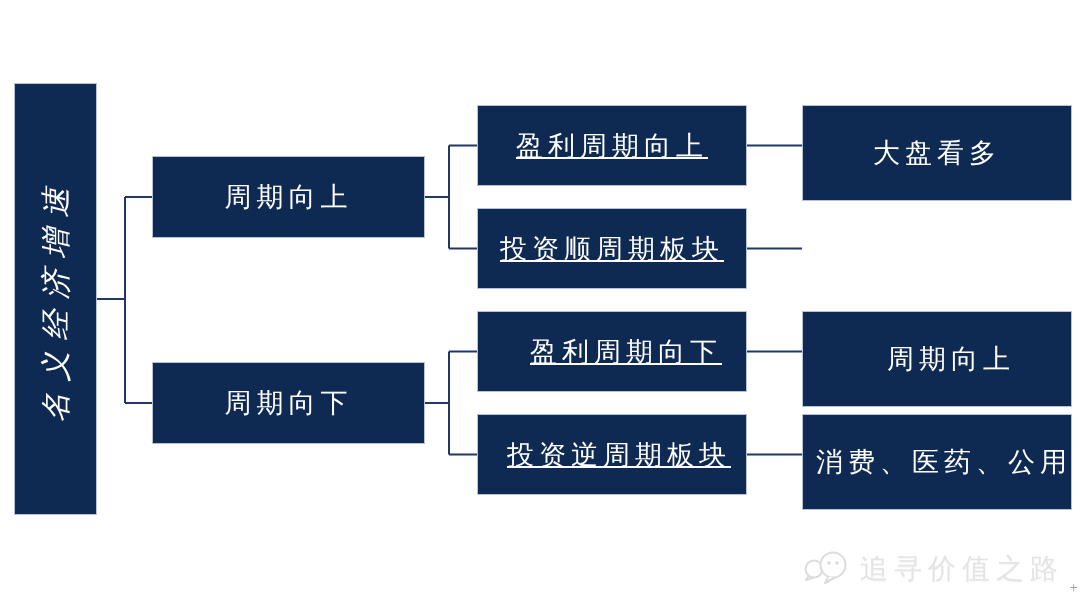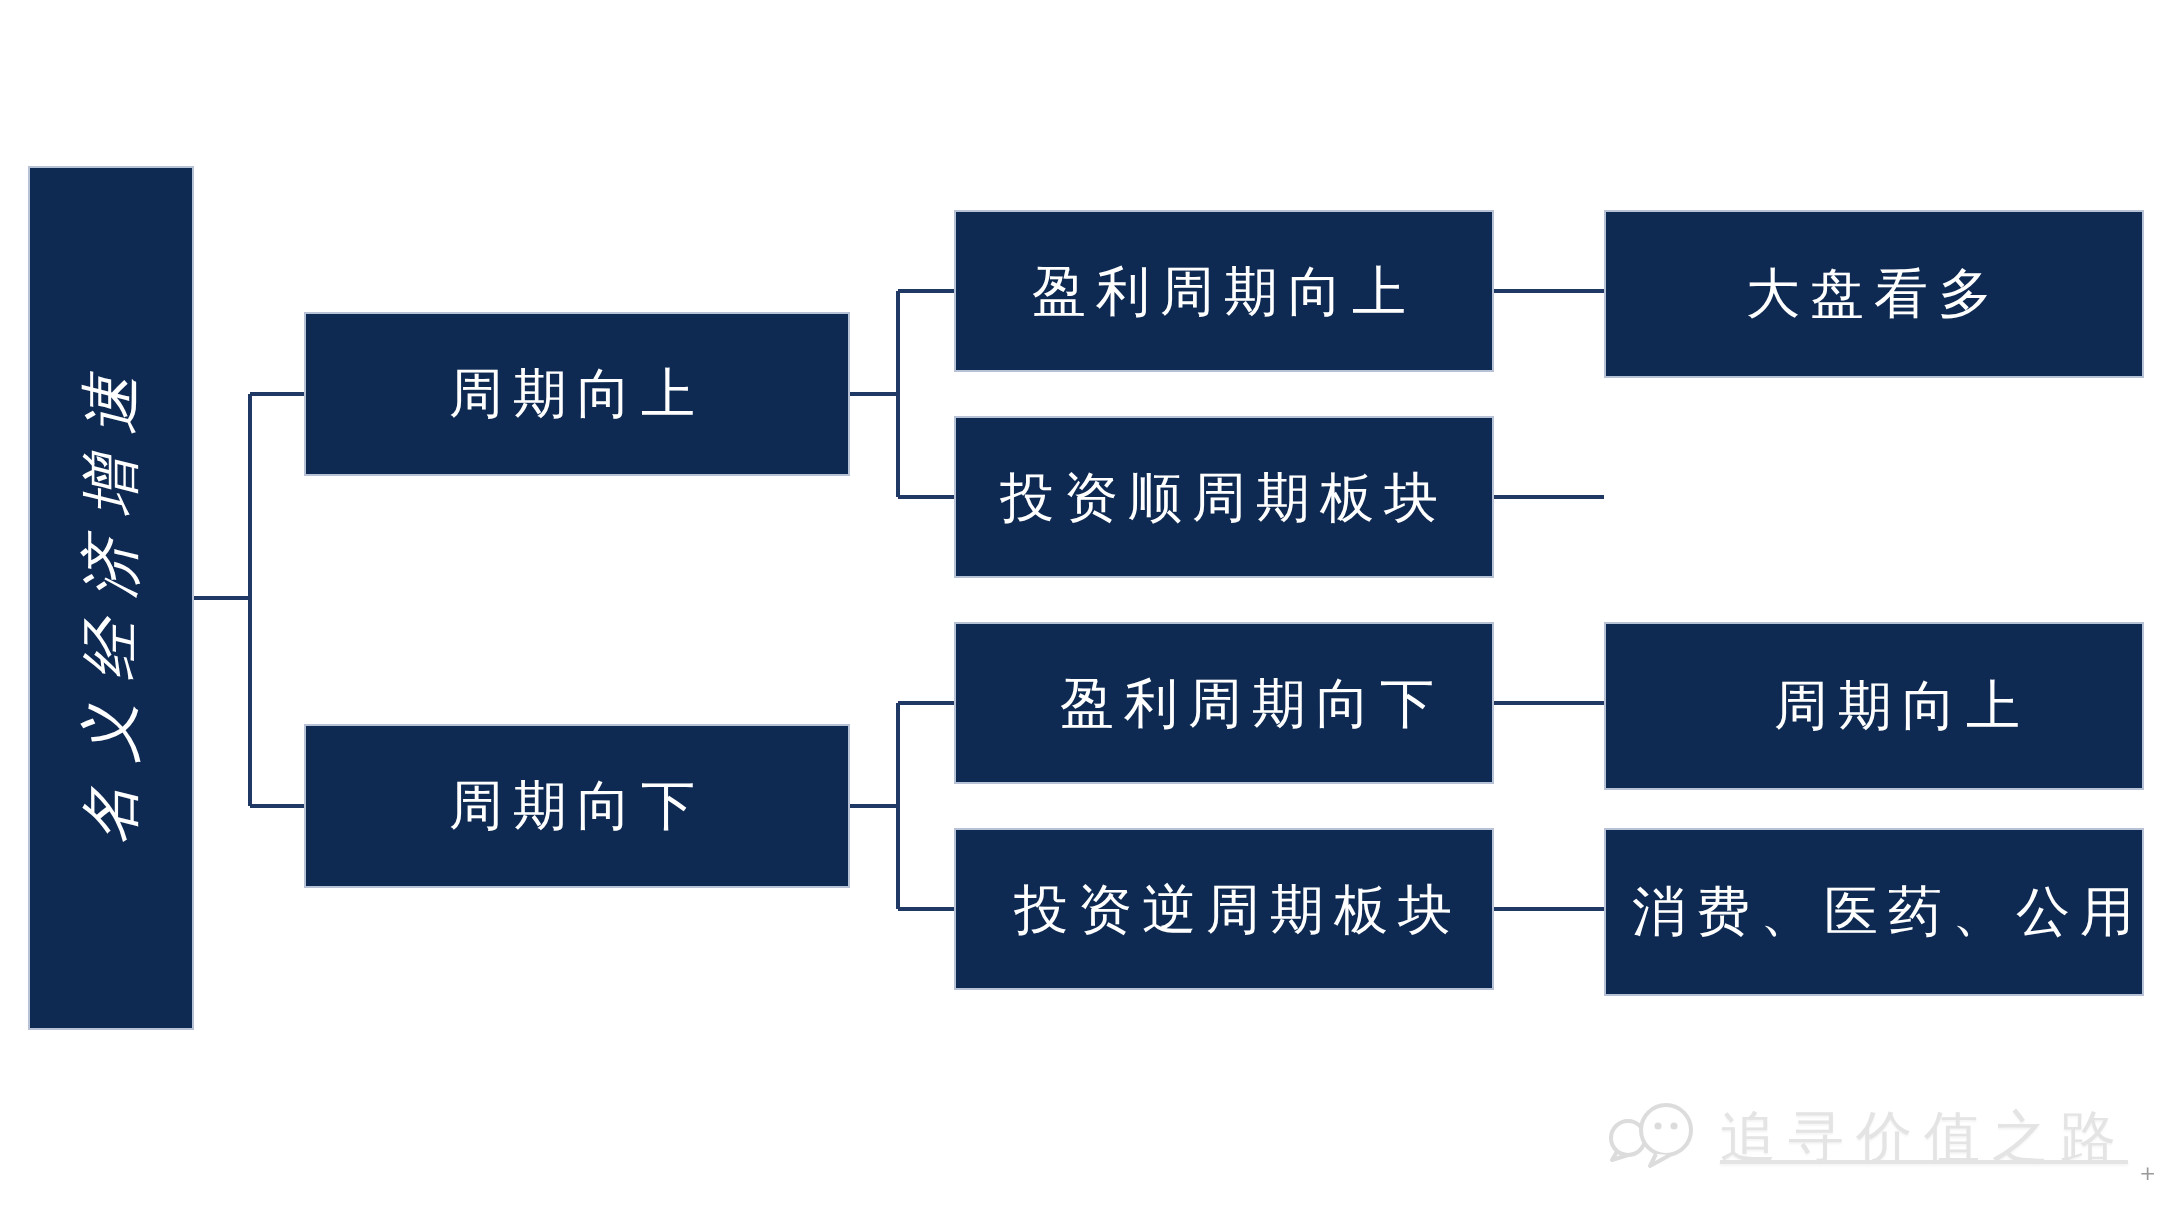--- a/index.html
+++ b/index.html
@@ -41,39 +41,38 @@
   .vtext {
     transform: rotate(-90deg);
     white-space: nowrap;
     font-size: 30px;
     letter-spacing: 11px;
     font-style: italic;
   }
   .box-branch { left: 152px; width: 273px; height: 82px; }
   .branch-up   { top: 156px; }
   .branch-down { top: 362px; }
-  .box-cond   { left: 477px; width: 270px; height: 81px; }
-  .box-result { left: 802px; width: 270px; height: 84px; }
+  .box-cond   { left: 477px; width: 270px; height: 81px; text-decoration: underline; }
+  .box-result { left: 802px; width: 270px; height: 96px; }
   .row-1 { top: 105px; }
   .row-2 { top: 208px; }
   .row-3 { top: 311px; padding-left: 28px; }
   .row-4 { top: 414px; padding-left: 14px; }
   .watermark {
     position: absolute;
     right: 16px; bottom: 14px;
     display: flex;
     align-items: center;
     gap: 8px;
     color: #E4E4E4;
     font-size: 28px;
     letter-spacing: 6px;
     white-space: nowrap;
     text-shadow: 0 1px 1px #f5f5f5;
     user-select: none;
-    text-decoration: underline;
   }
   .wm-icon { width: 50px; height: 40px; flex: 0 0 auto; }
   .corner-mark {
     position: absolute;
     right: 2px; bottom: 10px;
     color: #9a9a9a;
     font-size: 10px;
     font-family: "DejaVu Sans", sans-serif;
   }
 </style>

